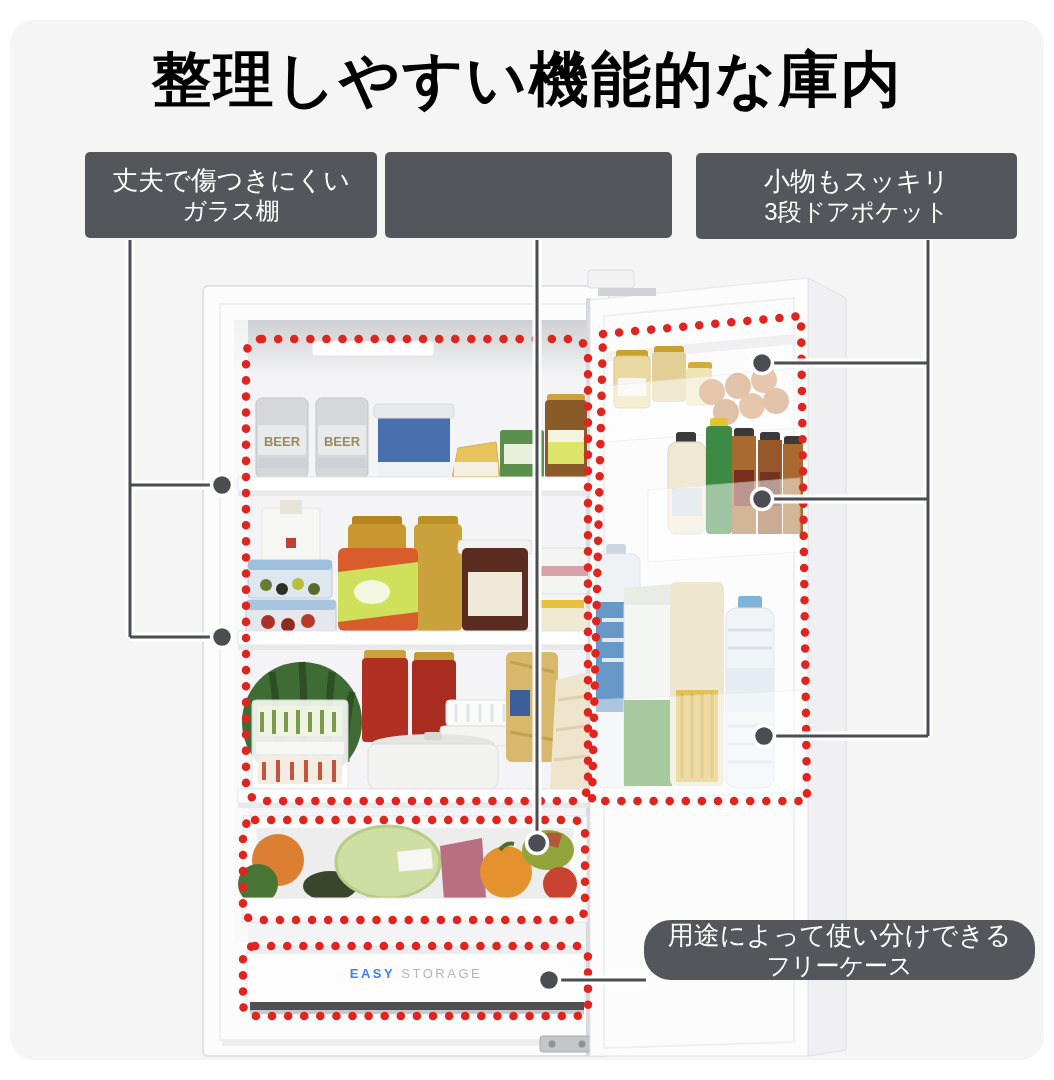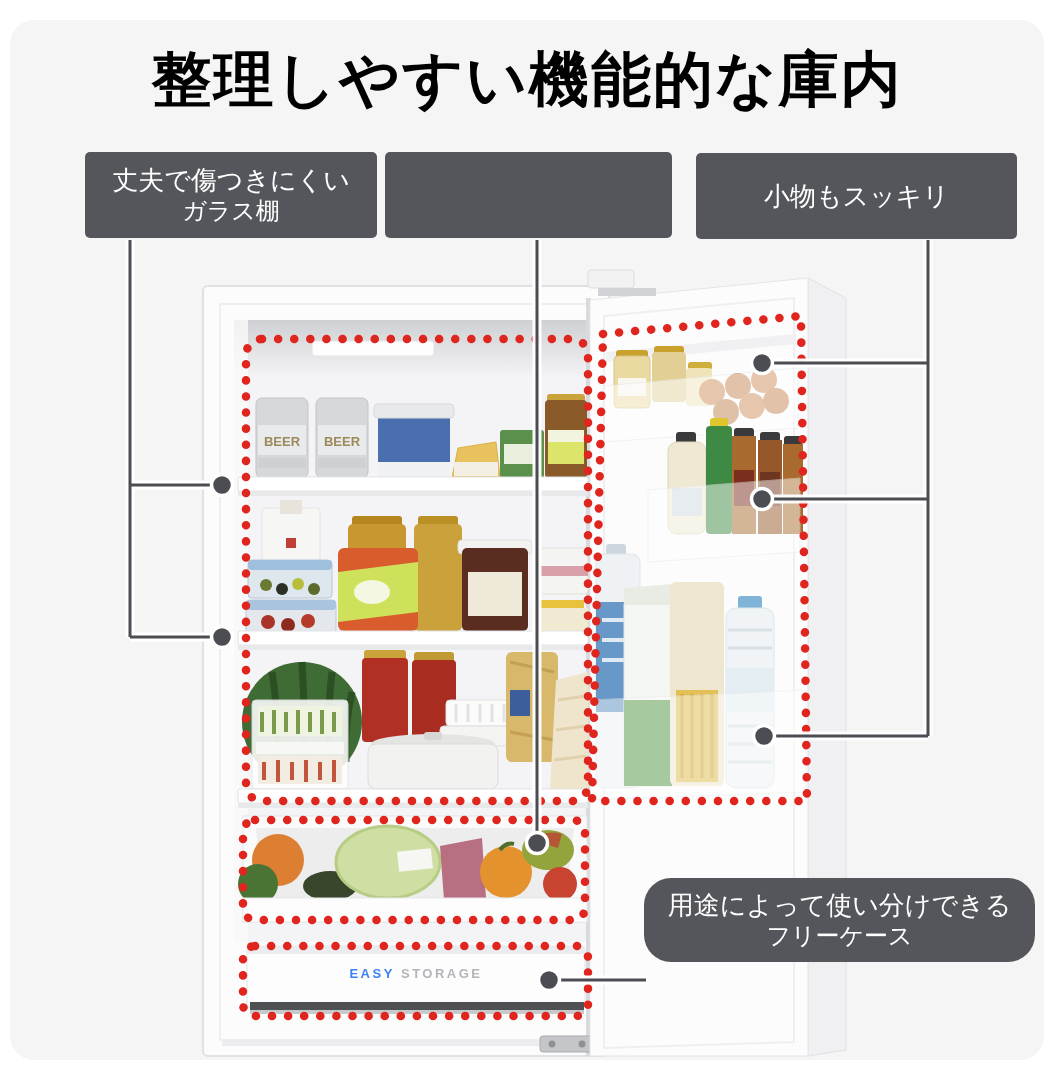--- a/index.html
+++ b/index.html
@@ -11,25 +11,25 @@
   .page-title{position:absolute;left:0;top:40px;width:1054px;text-align:center;
         font-size:60px;font-weight:700;letter-spacing:2px;color:#000000;}
   .callout{position:absolute;background:#54565b;color:#ffffff;border-radius:5px;
         display:flex;flex-direction:column;align-items:center;justify-content:center;
         text-align:center;line-height:1.25;}
   .callout .l1{font-size:26px;font-weight:400;}
   .callout .l2{font-size:24px;font-weight:400;}
   .co-glass{left:85px;top:152px;width:292px;height:86px;}
   .co-veg{left:385px;top:152px;width:287px;height:86px;}
   .co-door{left:696px;top:153px;width:321px;height:86px;}
-  .co-free{left:644px;top:878px;width:391px;height:84px;border-radius:27px;}
+  .co-free{left:644px;top:920px;width:391px;height:60px;border-radius:27px;}
   .easy-storage{position:absolute;left:246px;top:966px;width:340px;text-align:center;
         font-size:13px;letter-spacing:2.5px;}
   .easy-storage .es-bold{color:#3b82f6;font-weight:700;}
-  .easy-storage .es-light{color:#b3b5b8;font-weight:700;}
+  .easy-storage .es-light{color:#b3b5b8;font-weight:400;}
 </style>
 </head>
 <body>
 
 <div class="stage">
   <div class="card"></div>
 
   <svg class="artwork" viewBox="0 0 1054 1080">
 
     <defs>
@@ -317,18 +317,19 @@
   <div class="page-title">整理しやすい機能的な庫内</div>
 
   <div class="callout co-glass">
     <span class="l1">丈夫で傷つきにくい</span>
     <span class="l2">ガラス棚</span>
   </div>
   <div class="callout co-veg">
   </div>
   <div class="callout co-door">
     <span class="l1">小物もスッキリ</span>
+    <span class="l2">3段ドアポケット</span>
   </div>
   <div class="callout co-free">
     <span class="l1">用途によって使い分けできる</span>
     <span class="l2">フリーケース</span>
   </div>
 </div>
 
 </body></html>

